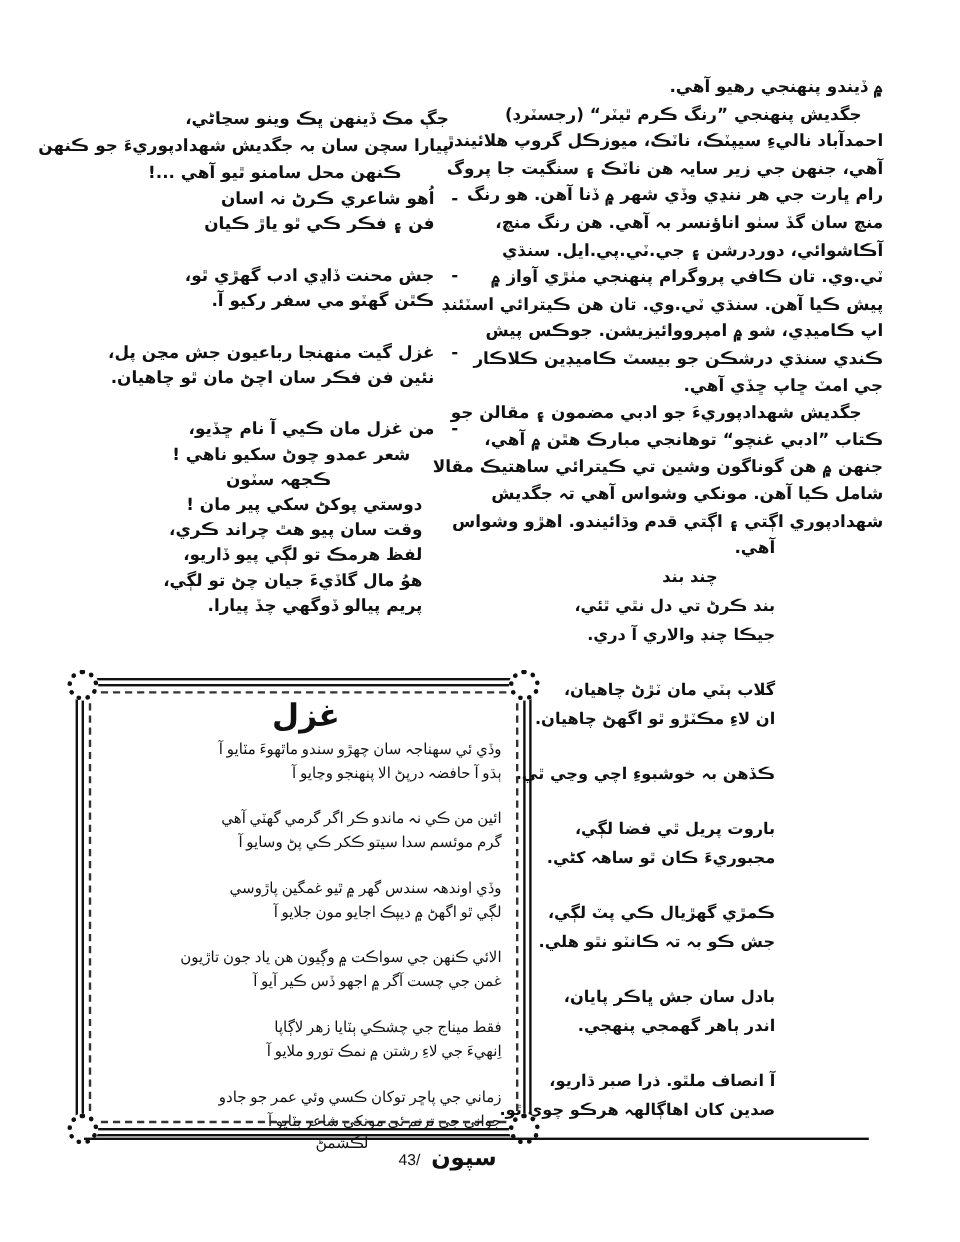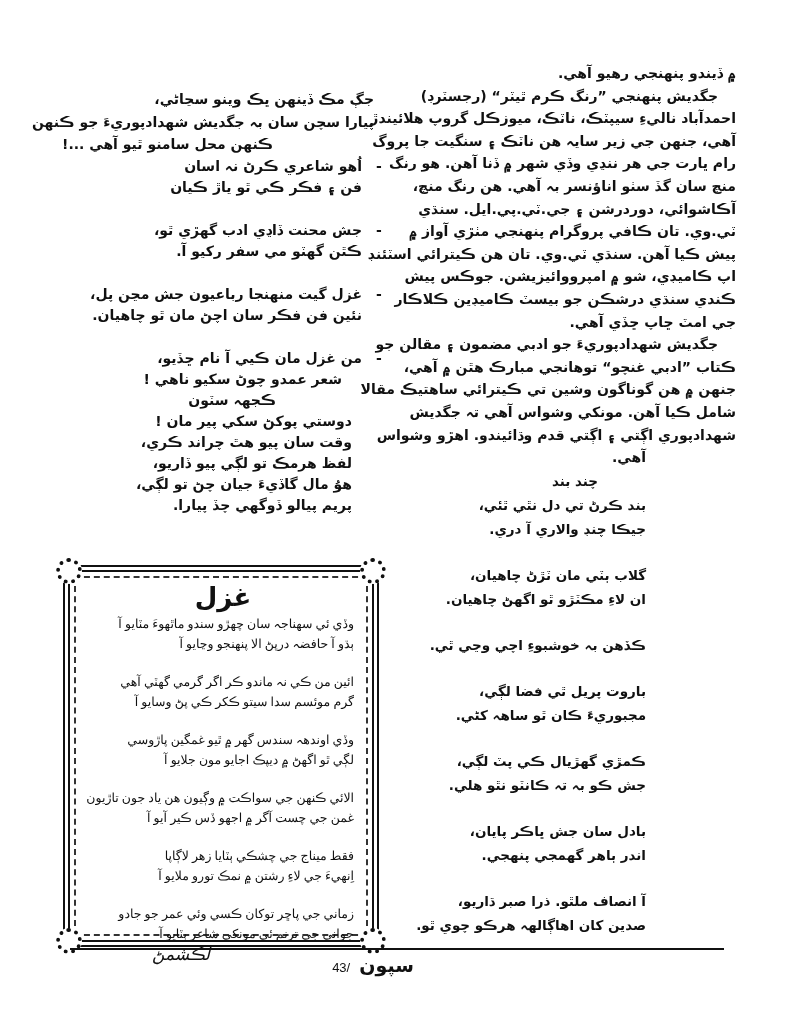--- a/index.html
+++ b/index.html
@@ -10,33 +10,33 @@
   .left-col  { left:62px;  top:88px; width:334px; }
   .line { font-size:14px; font-weight:bold; line-height:22.6px; white-space:nowrap; text-align:justify; }
   .right-col .line { text-align:right; }
   .indent { padding-right:18px; }
   .verse { font-size:13.5px; font-weight:bold; line-height:24px; white-space:nowrap; }
   .gap { height:22px; }
   .bullet-row { display:flex; flex-direction:row; }
   .dash { width:34px; text-align:center; flex:none; }
   .bl { line-height:21px; font-size:14px; font-weight:bold; white-space:nowrap; }
   
-  .ghazal-box { position:absolute; left:63px; top:565px; width:316px; height:382px;
+  .ghazal-box { position:absolute; left:63px; top:565px; width:380px; height:382px;
                 border:7px double #111; box-sizing:border-box; }
   .ghazal-box::before { content:""; position:absolute; left:4px; top:4px; right:4px; bottom:4px;
                 border:2px dashed #333; }
   .corner { position:absolute; width:26px; height:26px; border-radius:50%;
             border:4px dotted #111; background:#fff; box-sizing:border-box; }
   .corner.tl{left:-14px;top:-14px} .corner.tr{right:-14px;top:-14px}
   .corner.bl{left:-14px;bottom:-14px} .corner.br{right:-14px;bottom:-14px}
   .ghazal-inner { position:absolute; left:22px; right:18px; top:8px; direction:rtl; }
   .ghazal-title { text-align:center; font-size:26px; font-weight:bold; line-height:34px; }
   .gline { font-size:12.5px; line-height:20px; white-space:nowrap; text-align:right;font-family:Liberation Serif, serif; }
   .ggap { height:18px; }
-  .gsig { font-size:17px; line-height:20px; text-align:left; padding-left:60px;font-style:italic; }
+  .gsig { font-size:13px; line-height:20px; text-align:center; padding-left:60px; }
   .footer-rule { position:absolute; left:70px; top:948px; width:654px; height:2px; background:#111; }
   .footer { position:absolute; left:0; width:746px; top:954px; text-align:center; direction:ltr; }
   .footer .num { font-size:13px; font-family:"Liberation Sans", sans-serif; }
   .footer .mag { font-size:19px; font-weight:bold; margin-left:4px; }
 </style>
 </head>
 <body>
 
 <div class="col right-col">
   <div class="line">۾ ڏيندو پنهنجي رهيو آهي.</div>
@@ -78,21 +78,21 @@
     <div class="verse">اندر ٻاهر گهمجي پنهجي.</div>
     <div class="gap"></div>
     <div class="verse">آ انصاف ملٿو. ذرا صبر ڌاريو،</div>
     <div class="verse">صدين کان اهاڳالهہ هرڪو چوي ٿو.</div>
   </div>
 </div>
 
 <div class="col left-col">
   <div class="line" style="padding-right:22px;">جڳ مڪ ڏينهن ڀڪ وينو سڃاڻي،</div>
   <div class="line" style="padding-right:22px;text-align:right">پيارا سچن سان بہ جگديش شهدادپوريءَ جو ڪنهن</div>
-  <div class="line" style="text-align:left">ڪنهن محل سامنو ٿيو آهي ...!</div>
+  <div class="line" style="text-align:center">ڪنهن محل سامنو ٿيو آهي ...!</div>
 
   <div class="bullet-row">
     <span class="dash bl">-</span>
     <div>
       <div class="bl">اُهو شاعري ڪرڻ نہ اسان</div>
       <div class="bl">فن ۽ فڪر ڪي ٿو ياڙ ڪيان</div>
     </div>
   </div>
   <div class="gap"></div>
   <div class="bullet-row">

